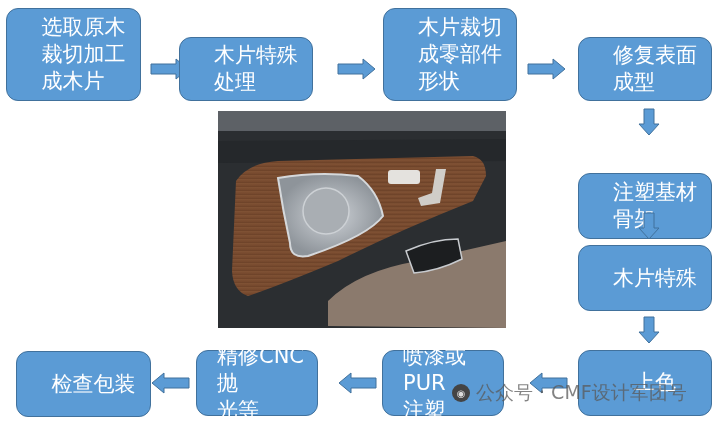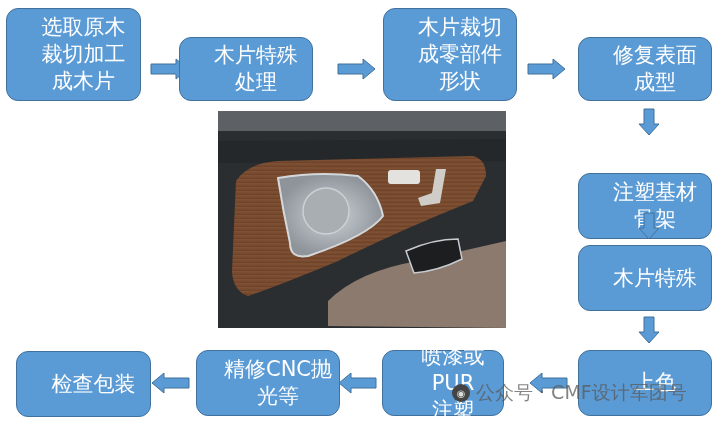--- a/index.html
+++ b/index.html
@@ -1,17 +1,17 @@
 <!DOCTYPE html>
 <html><head>
 <meta charset="utf-8">
 <style>
   html,body{margin:0;padding:0;background:#fff;}
   body{width:720px;height:422px;position:relative;overflow:hidden;font-family:"DejaVu Sans","Liberation Sans",sans-serif;}
-  .box{position:absolute;background:#5b9bd5;border:1.5px solid #41719c;border-radius:12px;color:#fff;display:flex;align-items:center;justify-content:center;text-align:center;font-size:21px;line-height:27px;box-sizing:border-box;white-space:pre-line;padding-left:20px;}
+  .box{position:absolute;background:#5b9bd5;border:1.5px solid #41719c;border-radius:12px;color:#fff;display:flex;align-items:center;justify-content:center;font-size:21px;line-height:27px;box-sizing:border-box;white-space:pre-line;padding-left:20px;}
   .arrow{position:absolute;}
   .photo{position:absolute;left:218px;left:218px;top:111px;width:288px;height:217px;overflow:hidden;background:#2a2c2f;}
   .wm{position:absolute;left:452px;top:380px;font-size:19px;color:rgba(90,90,90,0.75);display:flex;align-items:center;gap:6px;}
   .wm .dot{width:18px;height:18px;border-radius:50%;background:#444;color:#ddd;font-size:10px;display:flex;align-items:center;justify-content:center;}
 </style>
 </head>
 <body>
 
 <div class="box" style="left:6px;top:8px;width:135px;height:93px;"><span>选取原木
 裁切加工
@@ -48,21 +48,21 @@
 
 <div class="box" style="left:578px;top:350px;width:134px;height:66px;font-family:Liberation Mono, monospace;"><span>上色</span></div>
 <svg class="arrow" style="left:528px;top:372px" width="40" height="22">
     <polygon points="39,6 14,6 14,1 2,11 14,21 14,16 39,16" fill="#5b9bd5" stroke="#41719c" stroke-width="1"></polygon>
   </svg>
 <div class="box" style="left:382px;top:350px;width:122px;height:66px;"><span>喷漆或PUR
 注塑</span></div>
 <svg class="arrow" style="left:337px;top:372px" width="40" height="22">
     <polygon points="39,6 14,6 14,1 2,11 14,21 14,16 39,16" fill="#5b9bd5" stroke="#41719c" stroke-width="1"></polygon>
   </svg>
-<div class="box" style="left:196px;top:350px;width:144px;height:66px;"><span>精修CNC抛
+<div class="box" style="left:196px;top:350px;width:122px;height:66px;"><span>精修CNC抛
 光等</span></div>
 <svg class="arrow" style="left:150px;top:372px" width="40" height="22">
     <polygon points="39,6 14,6 14,1 2,11 14,21 14,16 39,16" fill="#5b9bd5" stroke="#41719c" stroke-width="1"></polygon>
   </svg>
 <div class="box" style="left:16px;top:351px;width:135px;height:66px;"><span>检查包装</span></div>
 
 <div class="photo">
   <svg width="288" height="217" viewBox="0 0 288 217">
     <defs>
       <linearGradient id="wood" x1="0" y1="0" x2="0" y2="1">

